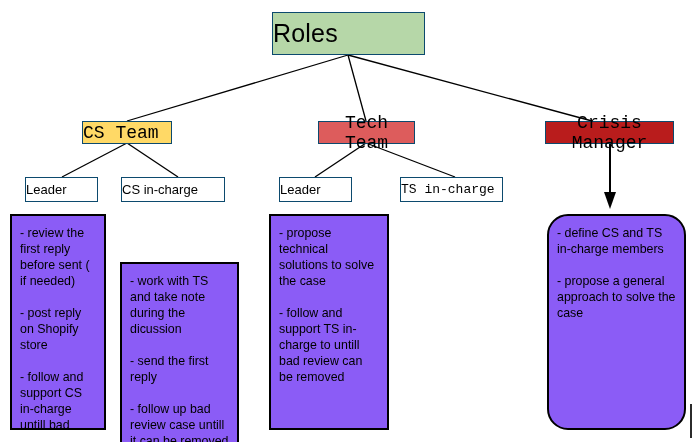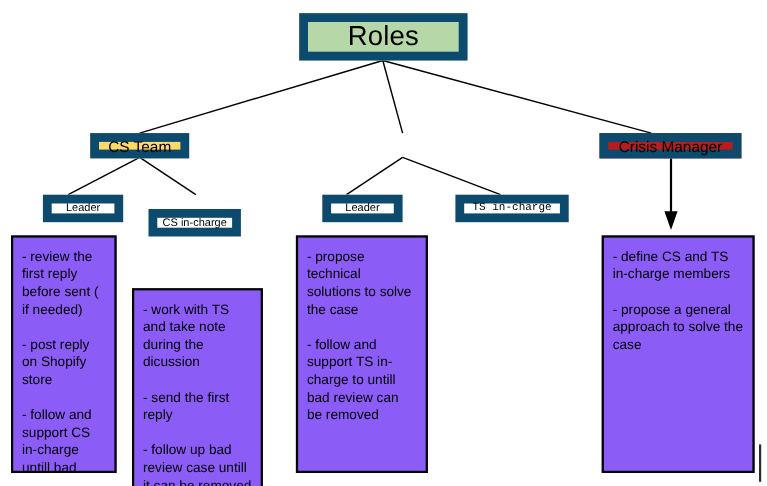--- a/index.html
+++ b/index.html
@@ -23,39 +23,38 @@
     position: absolute;
     left: 0;
     top: 0;
     width: 697px;
     height: 442px;
     pointer-events: none;
   }
   .node {
     position: absolute;
     box-sizing: border-box;
-    border: 8px solid #0c4a6e;
+    border: 1px solid #0c4a6e;
     background: #ffffff;
     display: flex;
     align-items: center;
-    justify-content: center;
     text-align: center;
     color: #000000;
     z-index: 2;
   }
   .node-root {
     font-size: 25px;
     letter-spacing: 0.2px;
   }
   .node-team {
-    font-size: 14px;
+    font-size: 18px;
+    font-family: Liberation Mono, monospace;
   }
   .node-role {
-    font-size: 10px;
-    margin-left: 14px;
+    font-size: 13px;
   }
   .notecard {
     position: absolute;
     box-sizing: border-box;
     border: 2px solid #000000;
     background: #8b5cf6;
     z-index: 2;
     padding: 9px 8px 6px 8px;
     display: block;
     text-align: left;
@@ -94,30 +93,33 @@
   </svg>
 
   <div class="node node-root" style="left:272px; top:12px; width:153px; height:43px; background:#b6d7a8;">
     <span>Roles</span>
   </div>
 
   <div class="node node-team" style="left:82px; top:121px; width:90px; height:23px; background:#ffd966;">
     <span>CS Team</span>
   </div>
 
+  <div class="node node-team" style="left:318px; top:121px; width:97px; height:23px; background:#dd5c5c;">
+    <span>Tech Team</span>
+  </div>
 
   <div class="node node-team" style="left:545px; top:121px; width:129px; height:23px; background:#b91c1c;">
     <span>Crisis Manager</span>
   </div>
 
   <div class="node node-role" style="left:25px; top:177px; width:73px; height:25px;">
     <span>Leader</span>
   </div>
 
-  <div class="node node-role" style="left:121px; top:190px; width:84px; height:25px;">
+  <div class="node node-role" style="left:121px; top:177px; width:104px; height:25px;">
     <span>CS in-charge</span>
   </div>
 
   <div class="node node-role" style="left:279px; top:177px; width:73px; height:25px;">
     <span>Leader</span>
   </div>
 
   <div class="node node-role" style="left:400px; top:177px; width:103px; height:25px;font-family:Liberation Mono, monospace;">
     <span>TS in-charge</span>
   </div>
@@ -132,19 +134,19 @@
 
 - send the first reply
 
 -  follow up bad review case untill it can be removed</div>
 
   <div class="notecard" style="left:269px; top:214px; width:120px; height:216px;">- propose technical solutions to solve the case
 
 - follow and support TS in-charge to untill bad review can be removed</div>
 
 
-  <div class="notecard" style="left:547px; top:214px; width:139px; height:216px;">- define CS and TS in-charge members
+  <div class="notecard" style="left:547px; top:214px; width:139px; height:216px;border-radius:21px;">- define CS and TS in-charge members
 
 - propose a general approach to solve the case</div>
 
   <div class="caret" style="left:690px; top:404px; height:34px;"></div>
 
 </div>
 
 </body></html>

